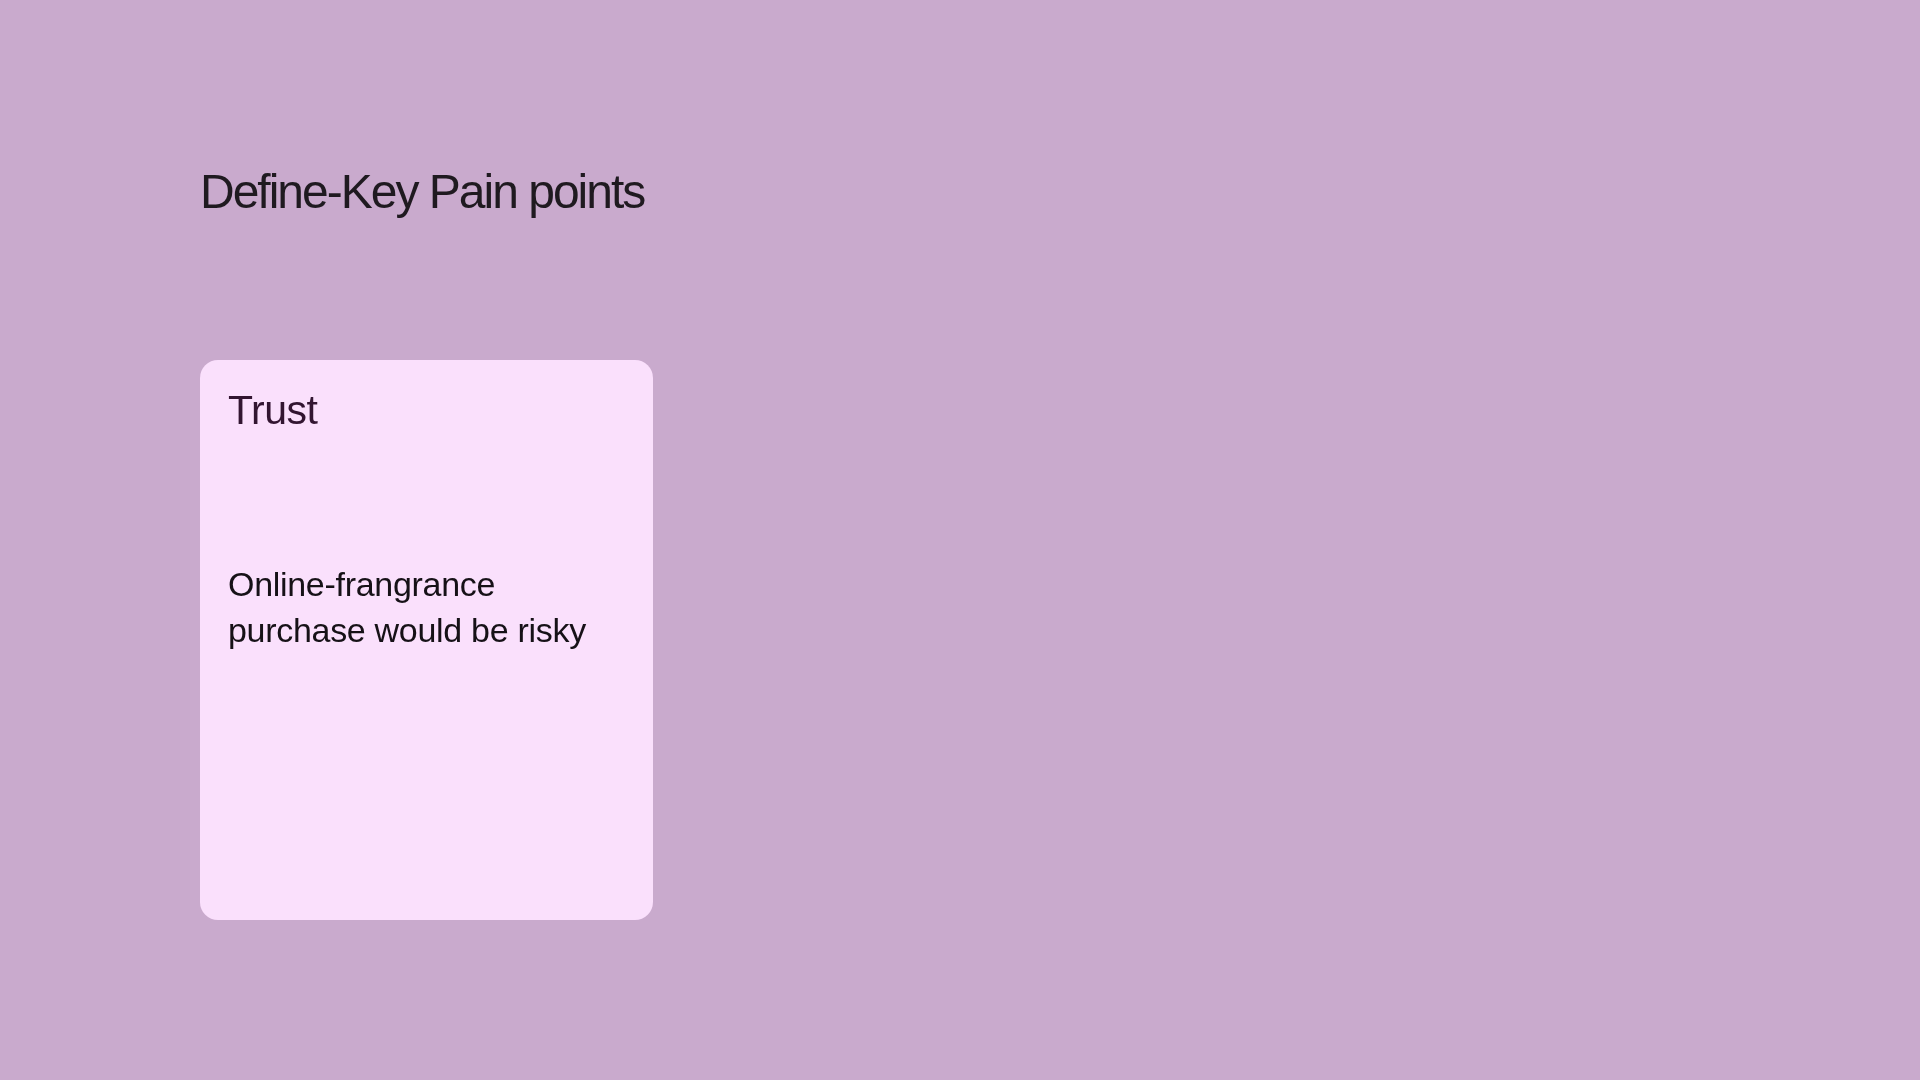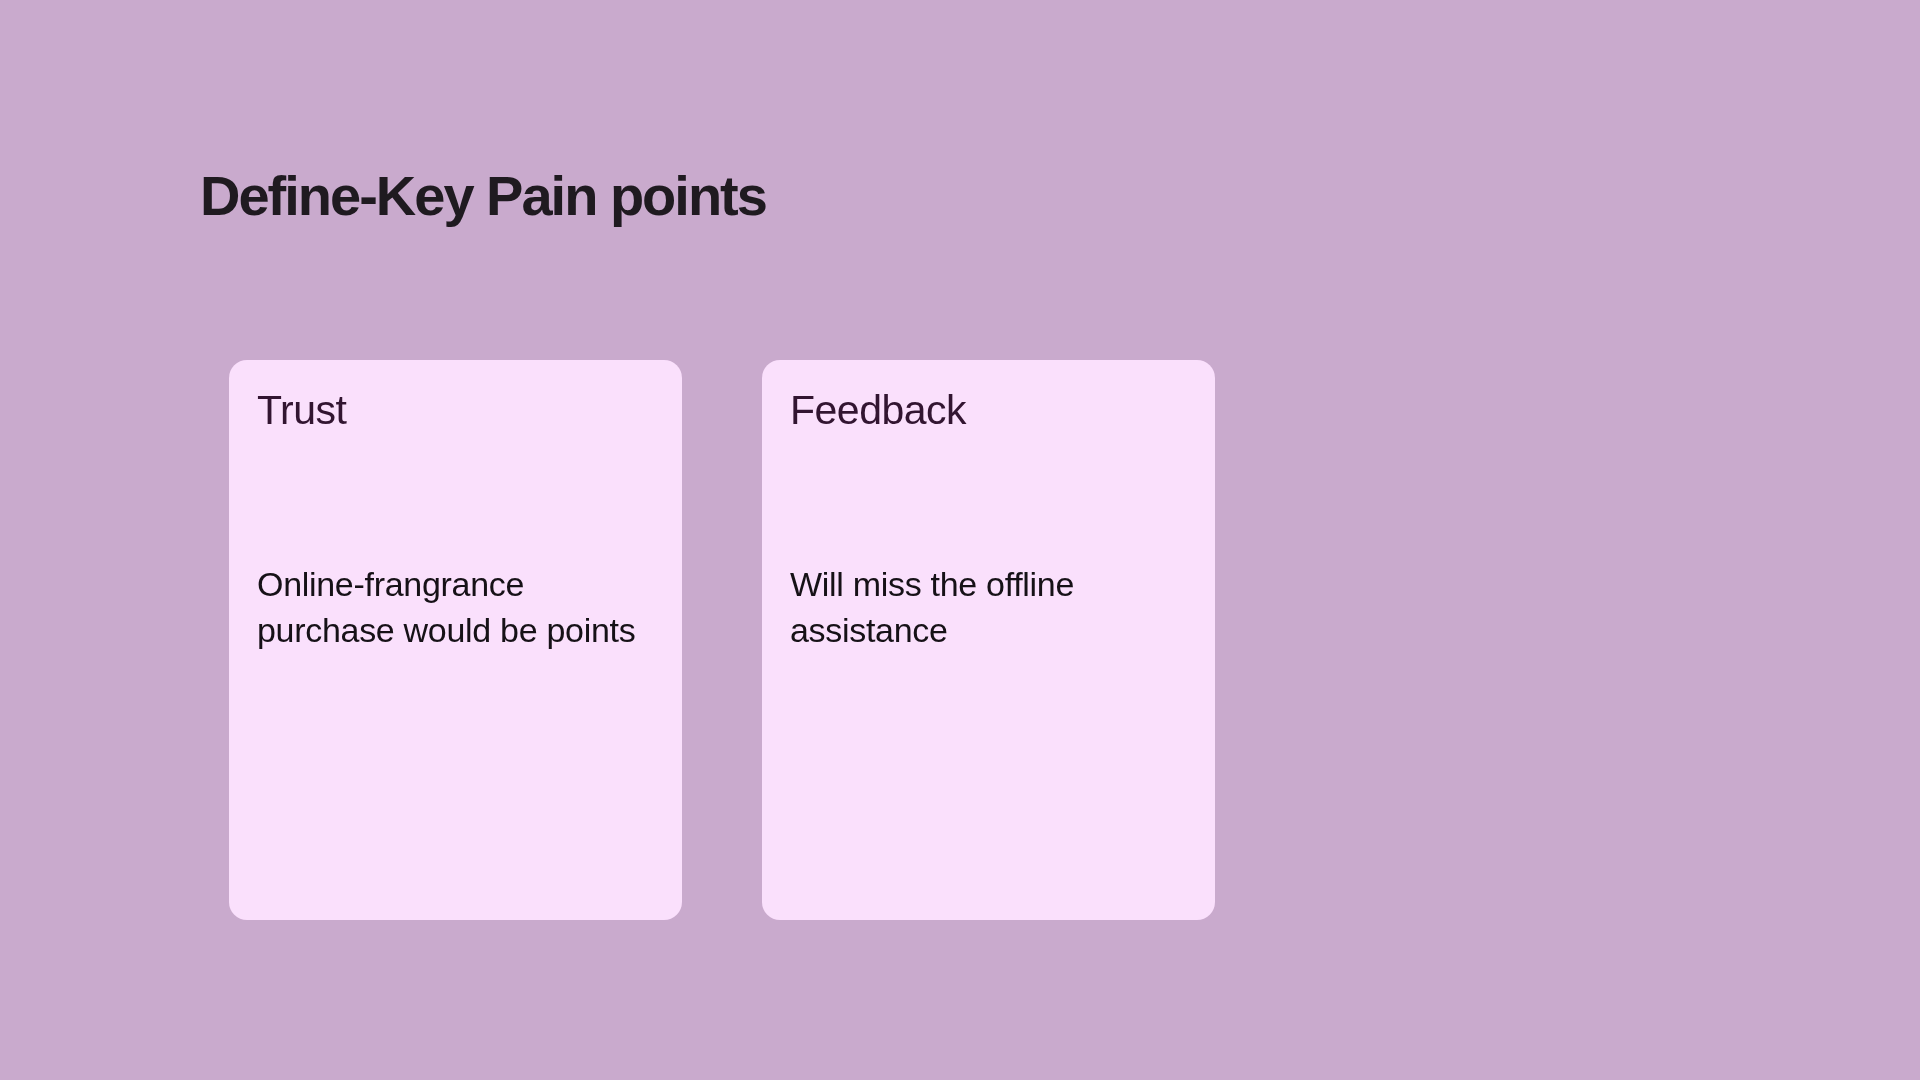--- a/index.html
+++ b/index.html
@@ -19,33 +19,32 @@
     position: relative;
     width: 1920px;
     height: 1080px;
     background: var(--bg);
     overflow: hidden;
   }
   .title {
     position: absolute;
     left: 200px;
     top: 168px;
-    font-size: 56px;
+    font-size: 48px;
     line-height: 1.0;
-    font-weight: 700;
+    font-weight: 400;
     letter-spacing: -2px;
     color: var(--title-color);
   }
   .cards {
     position: absolute;
     left: 200px;
     top: 360px;
     display: flex;
-    gap: 80px;
-    margin-left: 29px;
+    gap: 44px;
   }
   .card {
     width: 453px;
     height: 560px;
     background: var(--card-bg);
     border-radius: 18px;
     padding: 26px 28px;
   }
   .card h2 {
     font-size: 41px;
@@ -67,23 +66,19 @@
 <body>
 
 <div class="slide">
 
   <h1 class="title">Define-Key Pain points</h1>
 
   <div class="cards">
 
     <section class="card">
       <h2>Trust</h2>
-      <p>Online-frangrance purchase would be points</p>
+      <p>Online-frangrance purchase would be risky</p>
     </section>
 
 
-    <section class="card">
-      <h2>Feedback</h2>
-      <p>Will miss the offline assistance</p>
-    </section>
 
   </div>
 </div>
 
 </body></html>

